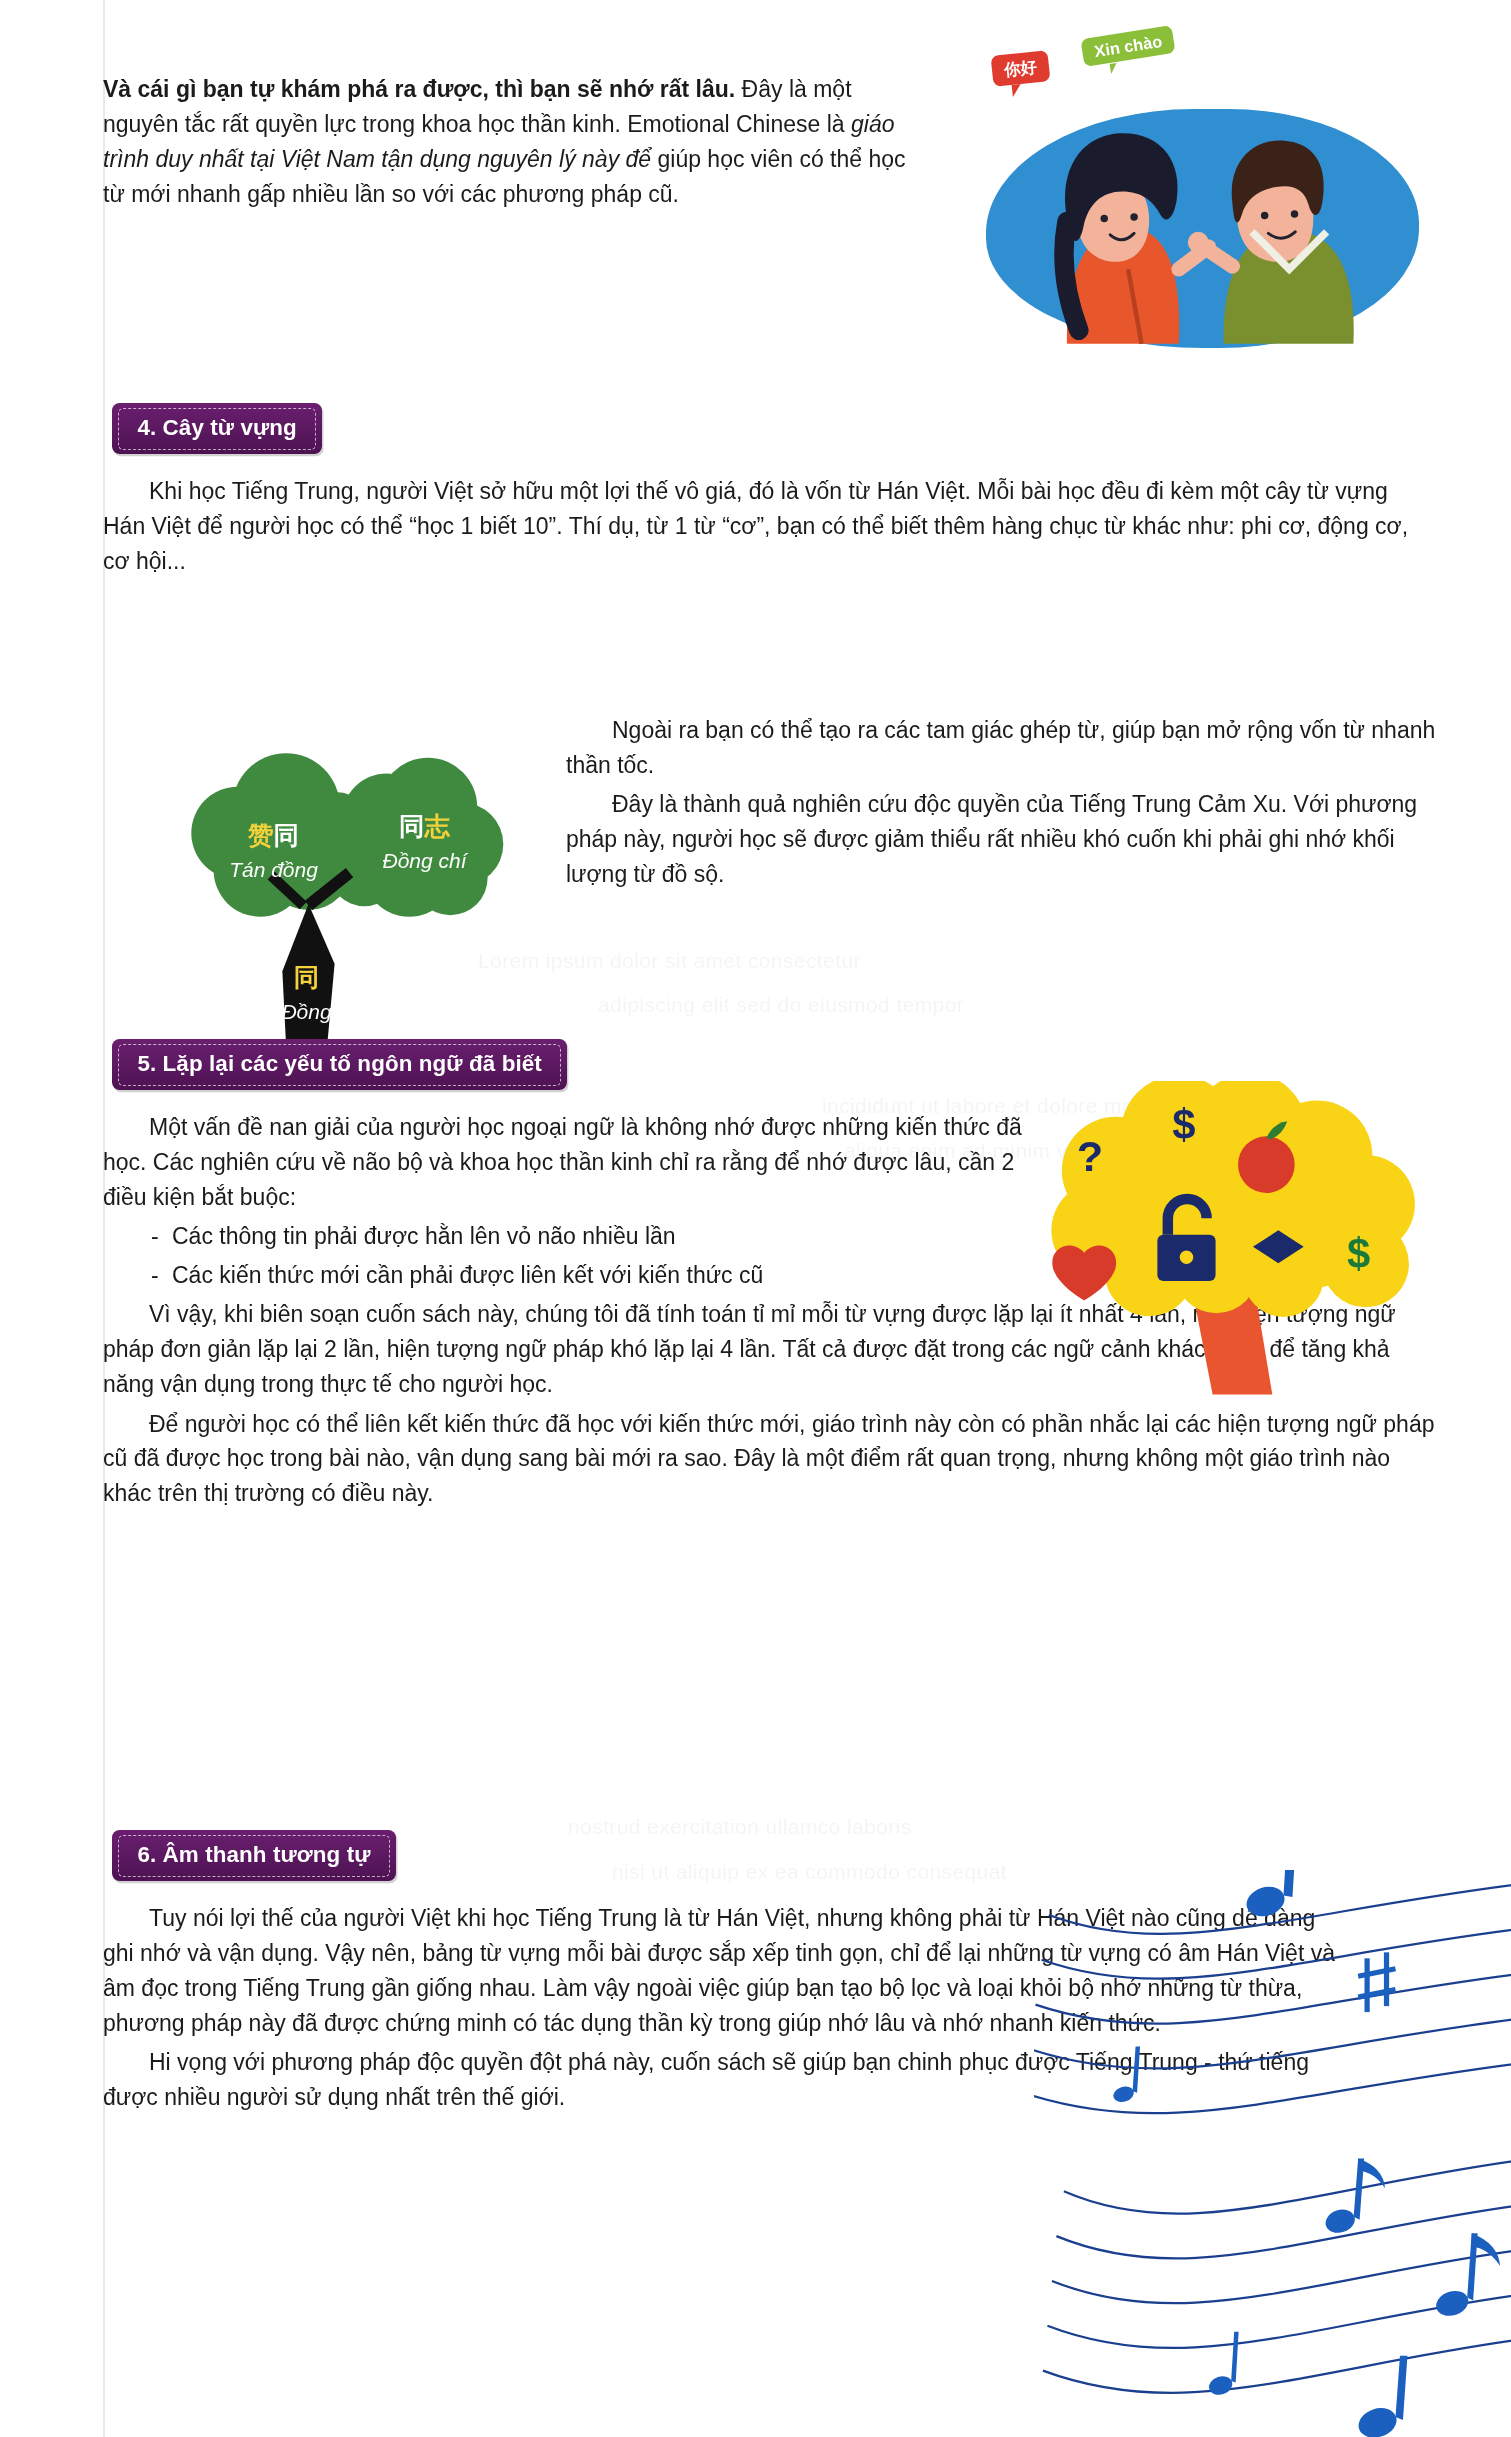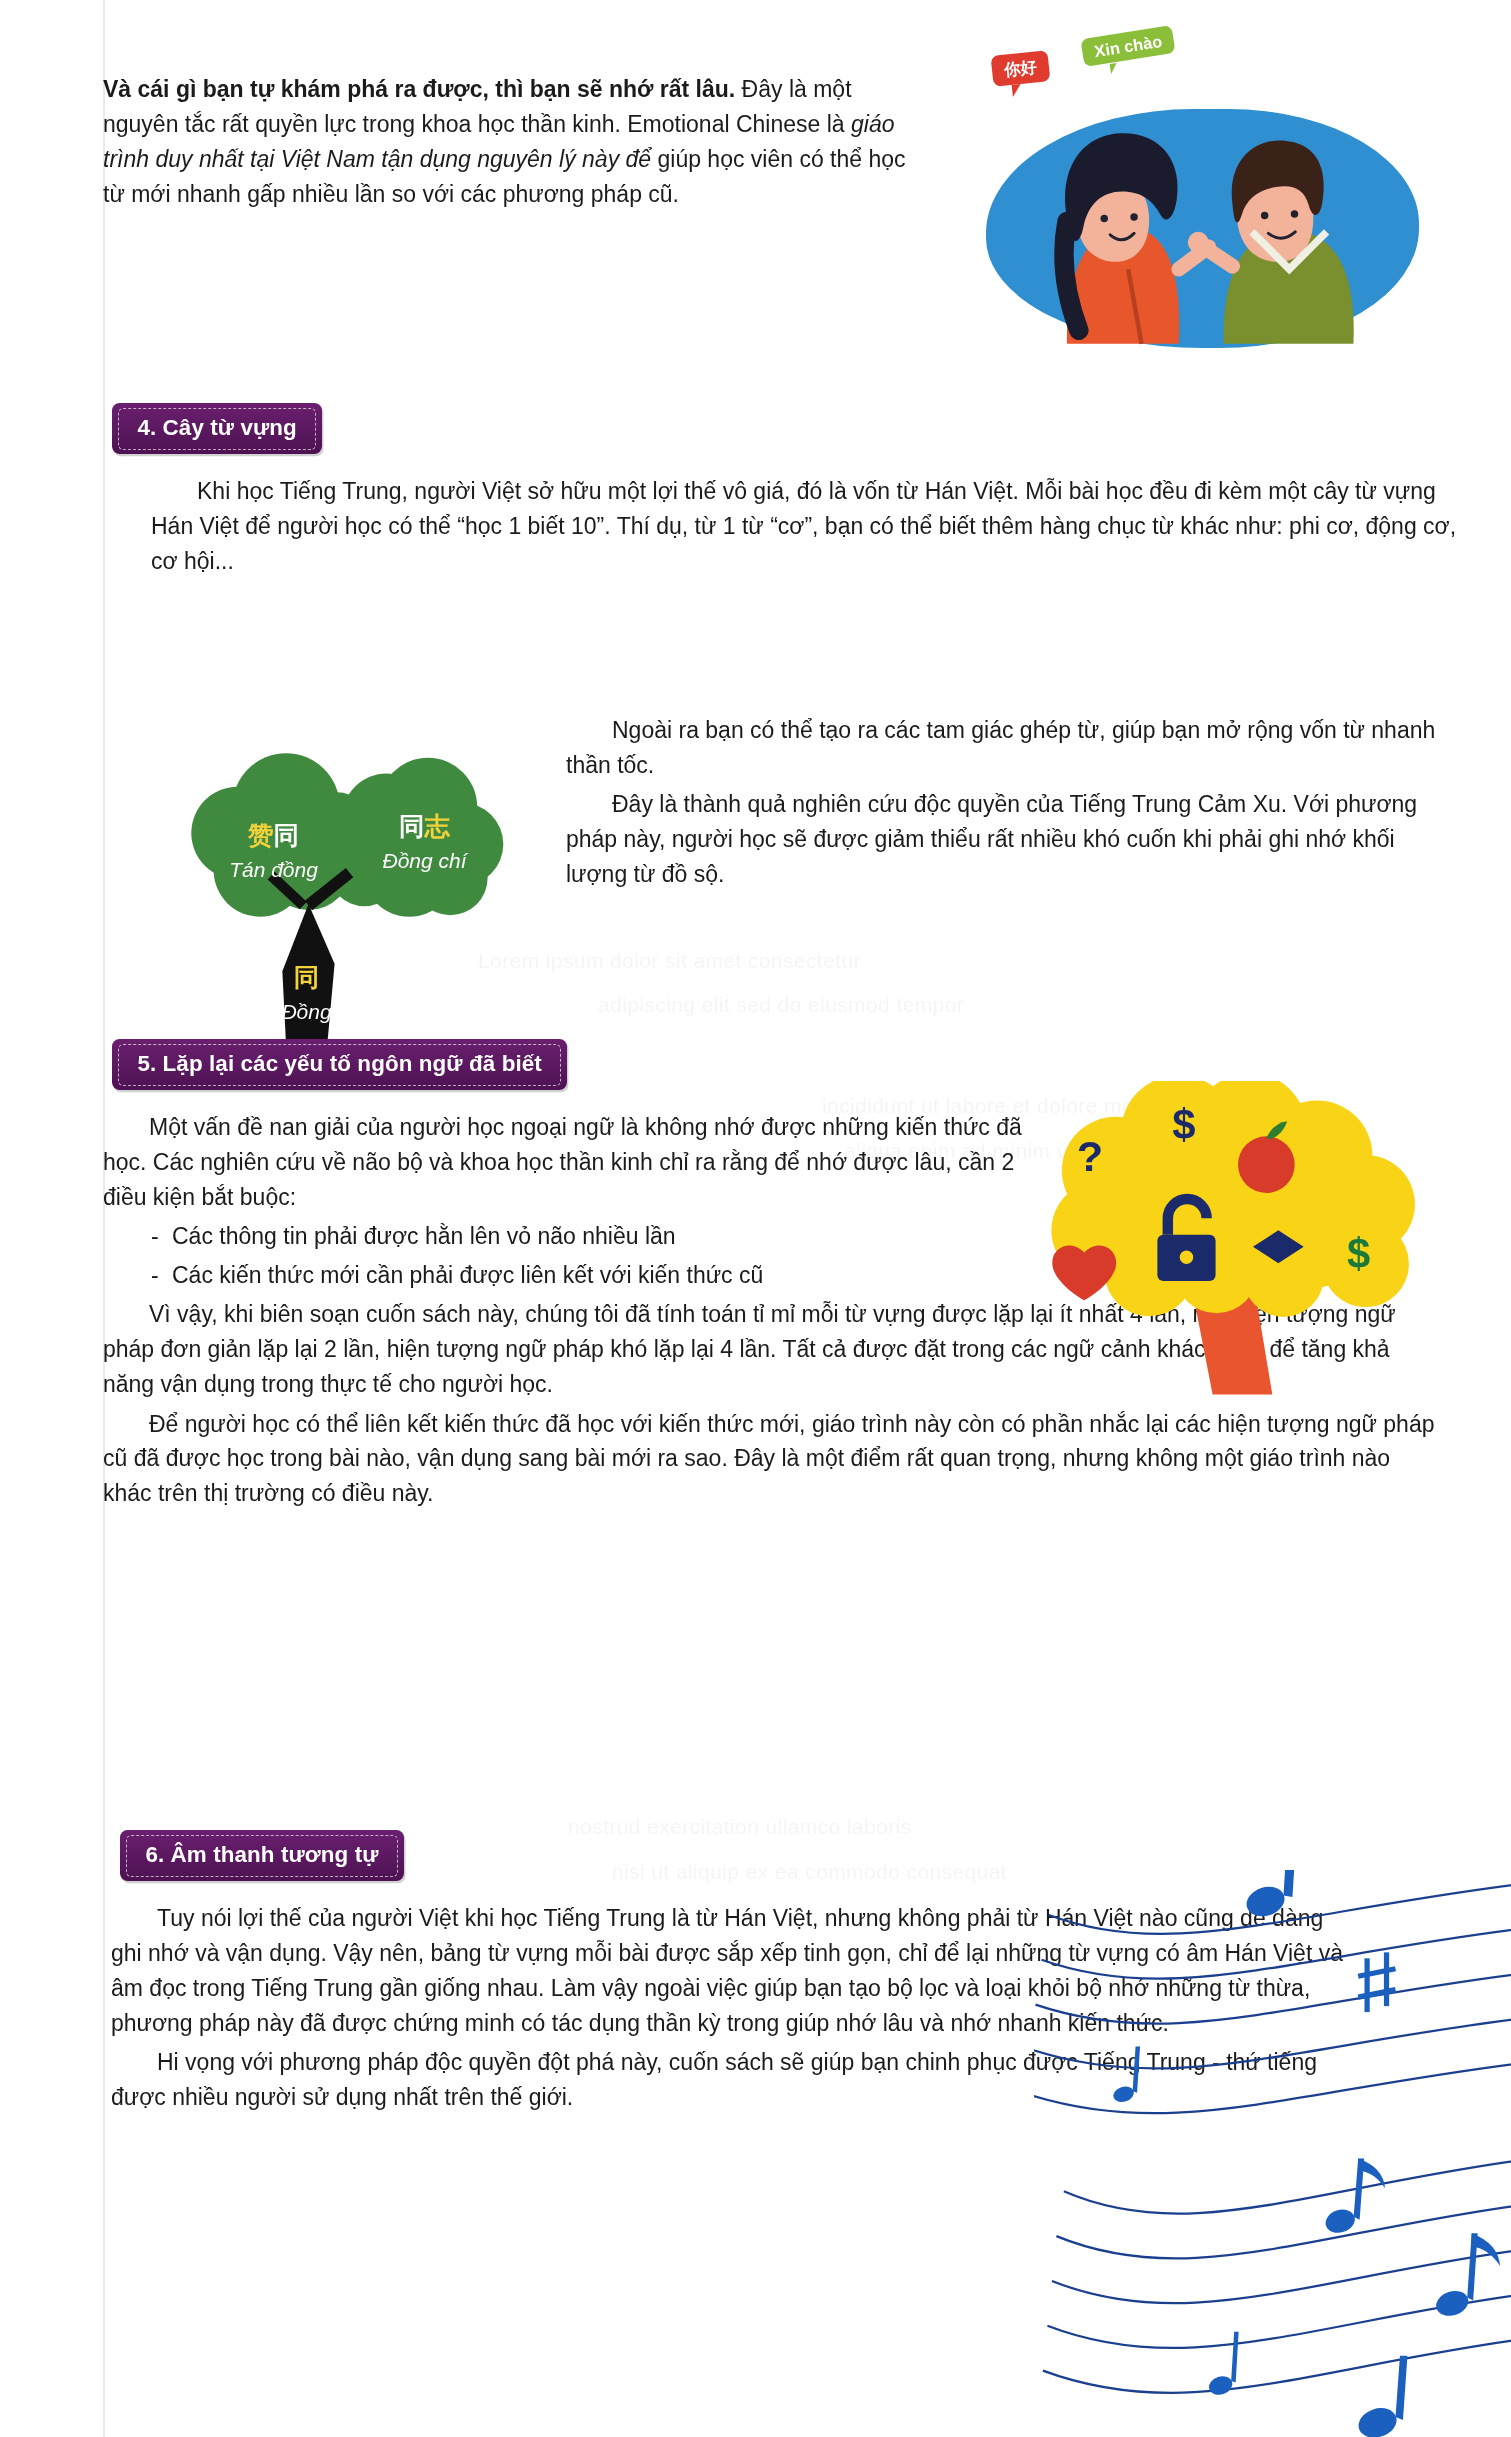--- a/index.html
+++ b/index.html
@@ -215,21 +215,21 @@
       </svg>
 
       <div class="bubble red">你好</div>
       <div class="bubble green">Xin chào</div>
     </div>
 
     <div style="position:absolute; left:0; top:403px; width:1359px;">
       <div class="ribbon-wrap" style="margin-top:0;">
         <span class="ribbon">4. Cây từ vựng</span>
       </div>
-      <div style="width:1322px;margin-left:48px;">
+      <div style="width:1322px;">
         <p class="para indent">Khi học Tiếng Trung, người Việt sở hữu một lợi thế vô giá, đó là vốn từ Hán Việt. Mỗi bài học đều đi kèm một cây từ vựng Hán Việt để người học có thể “học 1 biết 10”. Thí dụ, từ 1 từ “cơ”, bạn có thể biết thêm hàng chục từ khác như: phi cơ, động cơ, cơ hội...</p>
       </div>
     </div>
 
     <div style="position:absolute; left:463px; top:713px; width:881px;">
       <p class="para indent">Ngoài ra bạn có thể tạo ra các tam giác ghép từ, giúp bạn mở rộng vốn từ nhanh thần tốc.</p>
       <p class="para indent">Đây là thành quả nghiên cứu độc quyền của Tiếng Trung Cảm Xu. Với phương pháp này, người học sẽ được giảm thiểu rất nhiều khó cuốn khi phải ghi nhớ khối lượng từ đồ sộ.</p>
     </div>
 
     <div class="illus-tree">
@@ -326,21 +326,21 @@
         <g>
           <rect x="176" y="206" width="78" height="62" rx="8" fill="#1b2a6b"></rect>
           <path d="M190 206 v-22 a26 26 0 0 1 52 0" stroke="#1b2a6b" stroke-width="14" fill="none"></path>
           <circle cx="215" cy="236" r="9" fill="#f9d316"></circle>
         </g>
 
         <path d="M338 200 l34 22 l-34 22 l-34 -22 Z" fill="#1b2a6b"></path>
       </svg>
     </div>
 
-    <div style="position:absolute; left:8px; top:1830px; width:1359px;">
+    <div style="position:absolute; left:0; top:1830px; width:1359px;">
       <div class="ribbon-wrap" style="margin-top:0;">
         <span class="ribbon">6. Âm thanh tương tự</span>
       </div>
       <div style="width:1240px;">
         <p class="para indent">Tuy nói lợi thế của người Việt khi học Tiếng Trung là từ Hán Việt, nhưng không phải từ Hán Việt nào cũng dễ dàng ghi nhớ và vận dụng. Vậy nên, bảng từ vựng mỗi bài được sắp xếp tinh gọn, chỉ để lại những từ vựng có âm Hán Việt và âm đọc trong Tiếng Trung gần giống nhau. Làm vậy ngoài việc giúp bạn tạo bộ lọc và loại khỏi bộ nhớ những từ thừa, phương pháp này đã được chứng minh có tác dụng thần kỳ trong giúp nhớ lâu và nhớ nhanh kiến thức.</p>
         <p class="para indent">Hi vọng với phương pháp độc quyền đột phá này, cuốn sách sẽ giúp bạn chinh phục được Tiếng Trung - thứ tiếng được nhiều người sử dụng nhất trên thế giới.</p>
       </div>
     </div>
 
   </div>

